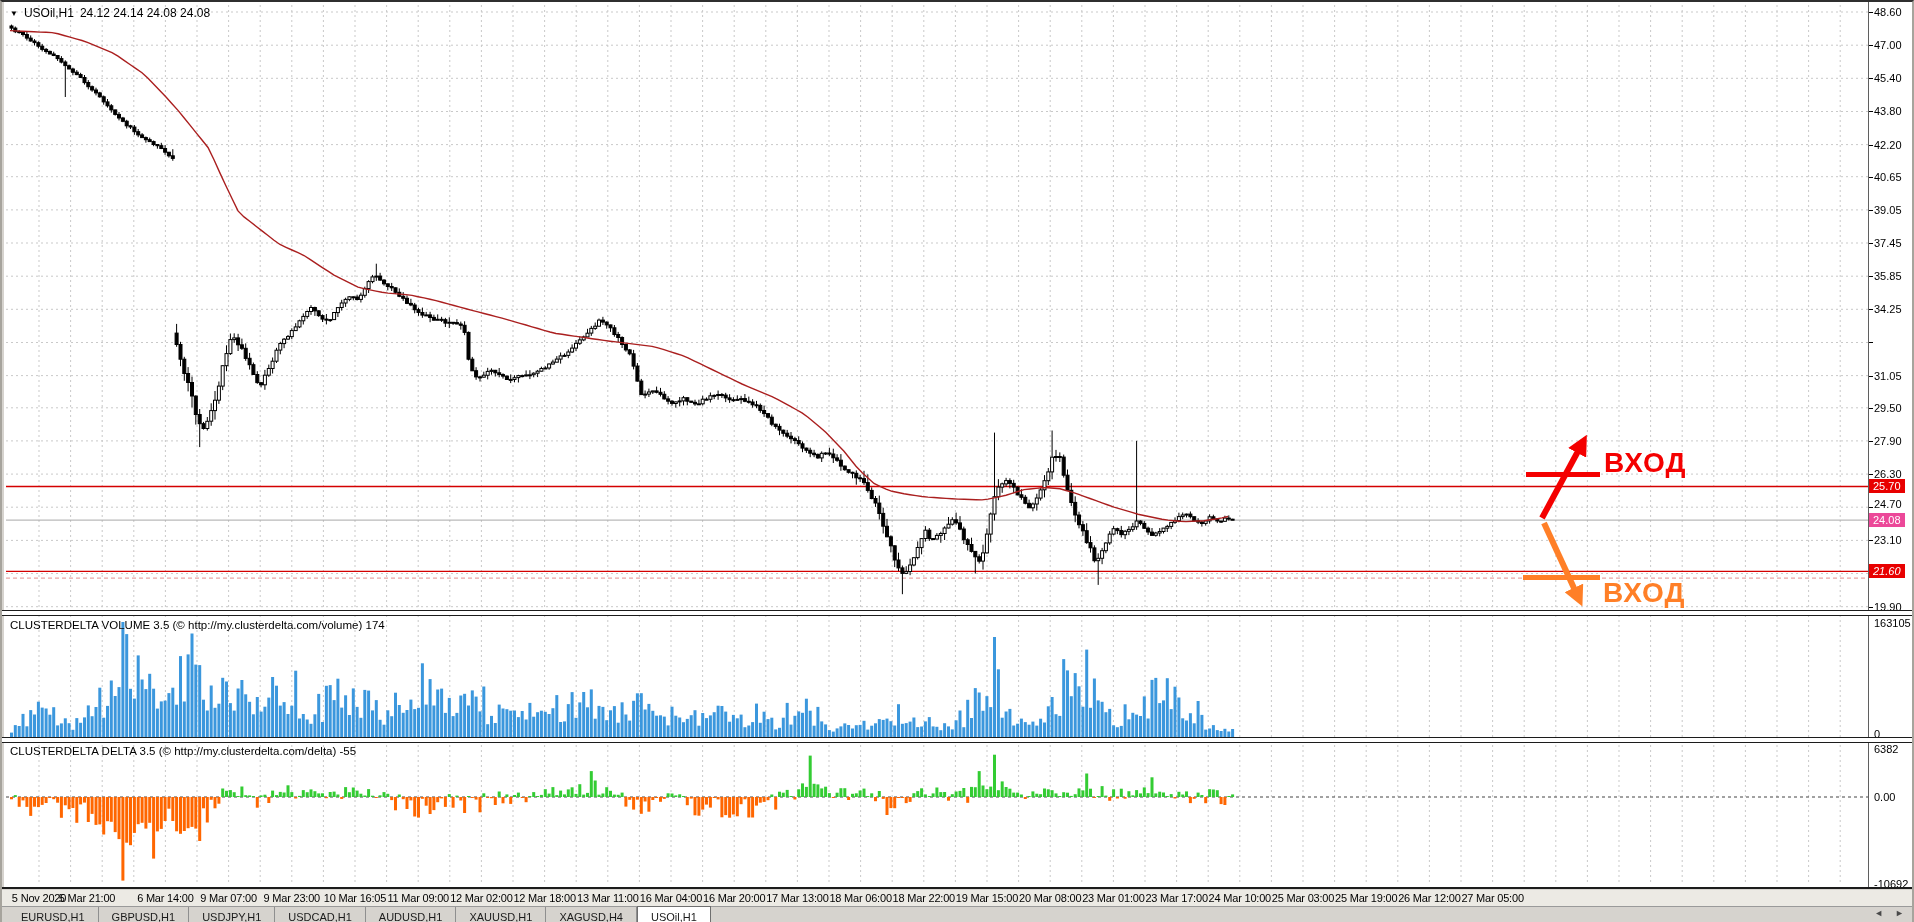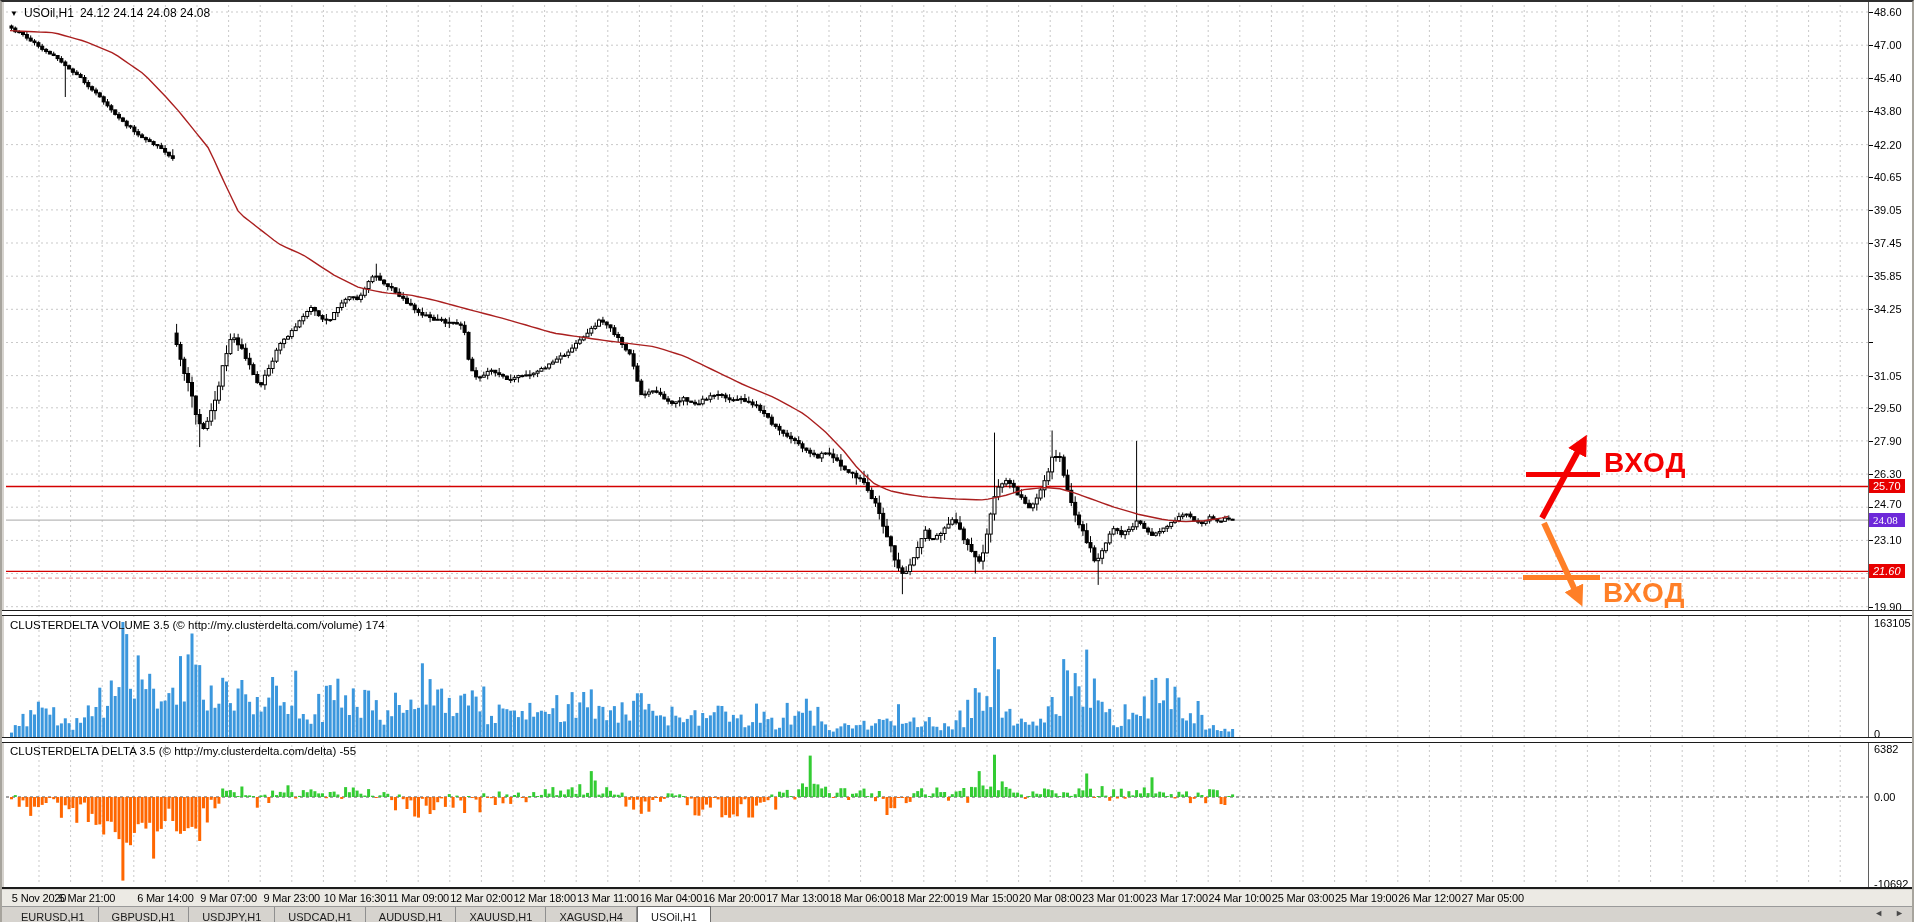--- a/index.html
+++ b/index.html
@@ -26,21 +26,21 @@
   .tab.active{background:#fff;border:1px solid #6f6f6f;border-bottom:none;margin-top:-1px;padding-top:3px;font-weight:normal;}
   #chart-title{position:absolute;left:8px;top:4px;font-size:12px;color:#000;display:flex;align-items:center;gap:6px;}
   #chart-title .tri{font-size:8px;position:relative;top:0px;}
   .pane-label{position:absolute;left:8px;font-size:11.5px;color:#000;white-space:nowrap;}
   #volume-label{top:617px;}
   #delta-label{top:743px;}
   .axis-label{position:absolute;left:1872px;font-size:11px;color:#000;white-space:nowrap;}
   .axis-tick{position:absolute;left:1867px;width:4px;height:1px;background:#000;}
   .price-badge{position:absolute;left:1867px;width:36px;font-size:11px;color:#fff;padding:1px 0 1px 4px;line-height:12px;}
   .badge-red{background:#e80000;}
-  .badge-black{background:#6d28d9;font-family:Liberation Serif, serif;}
+  .badge-black{background:#ec4899;}
   .vhod{position:absolute;font-weight:bold;font-size:28px;letter-spacing:1px;line-height:1;}
   #scroll-btns{position:absolute;right:8px;top:906px;font-size:9px;color:#4a4a4a;display:flex;gap:12px;}
   #scroll-btns span{cursor:pointer;}
 </style>
 </head>
 <body>
 
 <div id="window">
 
   <div id="main-pane" class="pane"></div>
@@ -1503,21 +1503,21 @@
   <div id="sep1" class="separator"></div>
   <div id="sep2" class="separator"></div>
   <div id="bottom-rule"></div>
 
   <div id="time-axis">
       <div class="time-label" style="left: 37px;">5 Nov 2020</div>
       <div class="time-label" style="left: 85px;">5 Mar 21:00</div>
       <div class="time-label" style="left: 163.4px;">6 Mar 14:00</div>
       <div class="time-label" style="left: 226.6px;">9 Mar 07:00</div>
       <div class="time-label" style="left: 289.8px;">9 Mar 23:00</div>
-      <div class="time-label" style="left: 353px;">10 Mar 16:30</div>
+      <div class="time-label" style="left: 353px;">10 Mar 16:05</div>
       <div class="time-label" style="left: 416.2px;">11 Mar 09:00</div>
       <div class="time-label" style="left: 479.4px;">12 Mar 02:00</div>
       <div class="time-label" style="left: 542.6px;">12 Mar 18:00</div>
       <div class="time-label" style="left: 605.8px;">13 Mar 11:00</div>
       <div class="time-label" style="left: 669px;">16 Mar 04:00</div>
       <div class="time-label" style="left: 732.2px;">16 Mar 20:00</div>
       <div class="time-label" style="left: 795.4px;">17 Mar 13:00</div>
       <div class="time-label" style="left: 858.6px;">18 Mar 06:00</div>
       <div class="time-label" style="left: 921.8px;">18 Mar 22:00</div>
       <div class="time-label" style="left: 985px;">19 Mar 15:00</div>

